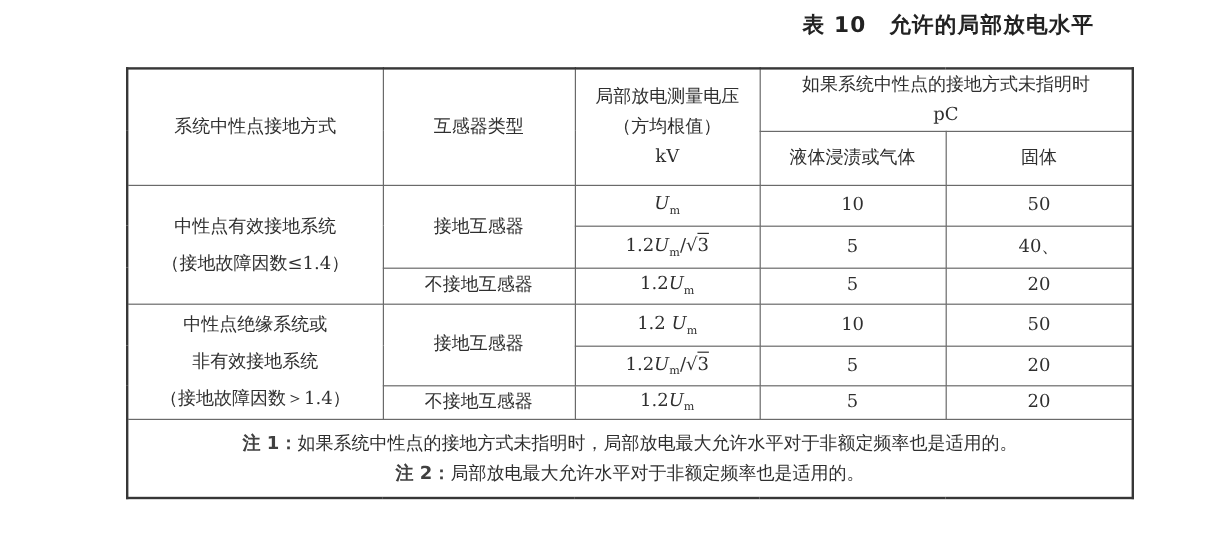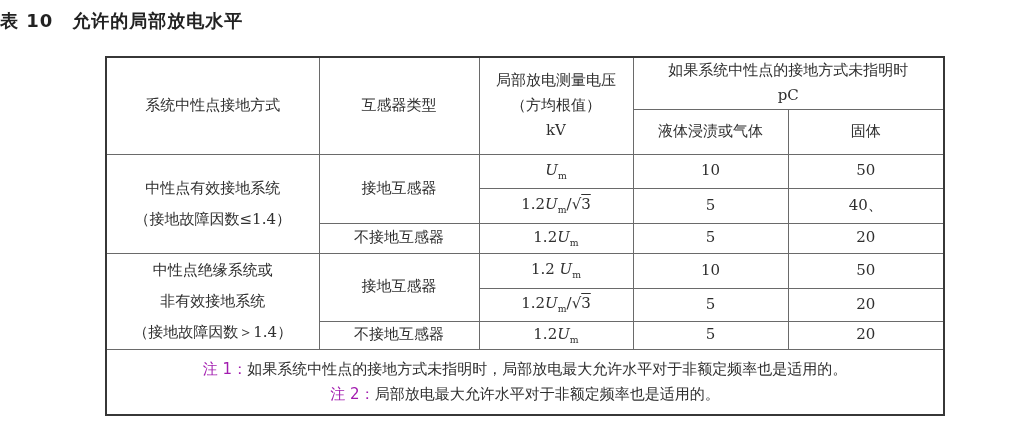--- a/index.html
+++ b/index.html
@@ -9,21 +9,21 @@
   body {
     width: 1026px; height: 447px;
     position: relative;
     font-family: "DejaVu Serif", "Liberation Serif", serif;
     color: #2f2f2f;
     overflow: hidden;
   }
   .doc-title {
     position: absolute;
     top: 9px; left: 0; width: 912px;
-    text-align: left;
+    text-align: right;
     font-family: "DejaVu Sans", "Liberation Sans", sans-serif;
     font-weight: bold;
     font-size: 18px;
     letter-spacing: 1px;
     color: #222222;
   }
   .tbl-wrap {
     position: absolute;
     left: 105px; top: 56px;
   }
@@ -52,22 +52,22 @@
   .ovl { text-decoration: overline; }
   td.notes-cell {
     border-top: 2px solid #373737;
     text-align: left;
     vertical-align: middle;
     padding: 6px 14px 4px 27px;
   }
   .note-line { line-height: 25px; font-size: 15px; }
   .note-label {
     font-family: "DejaVu Sans", "Liberation Sans", sans-serif;
-    font-weight: normal;
-    color: #a21caf;
+    font-weight: bold;
+    color: #404040;
   }
 </style>
 </head>
 <body>
 
 <div class="doc-title">表 10　允许的局部放电水平</div>
 
 <div class="tbl-wrap">
   <table class="pd-table">
     <colgroup>

